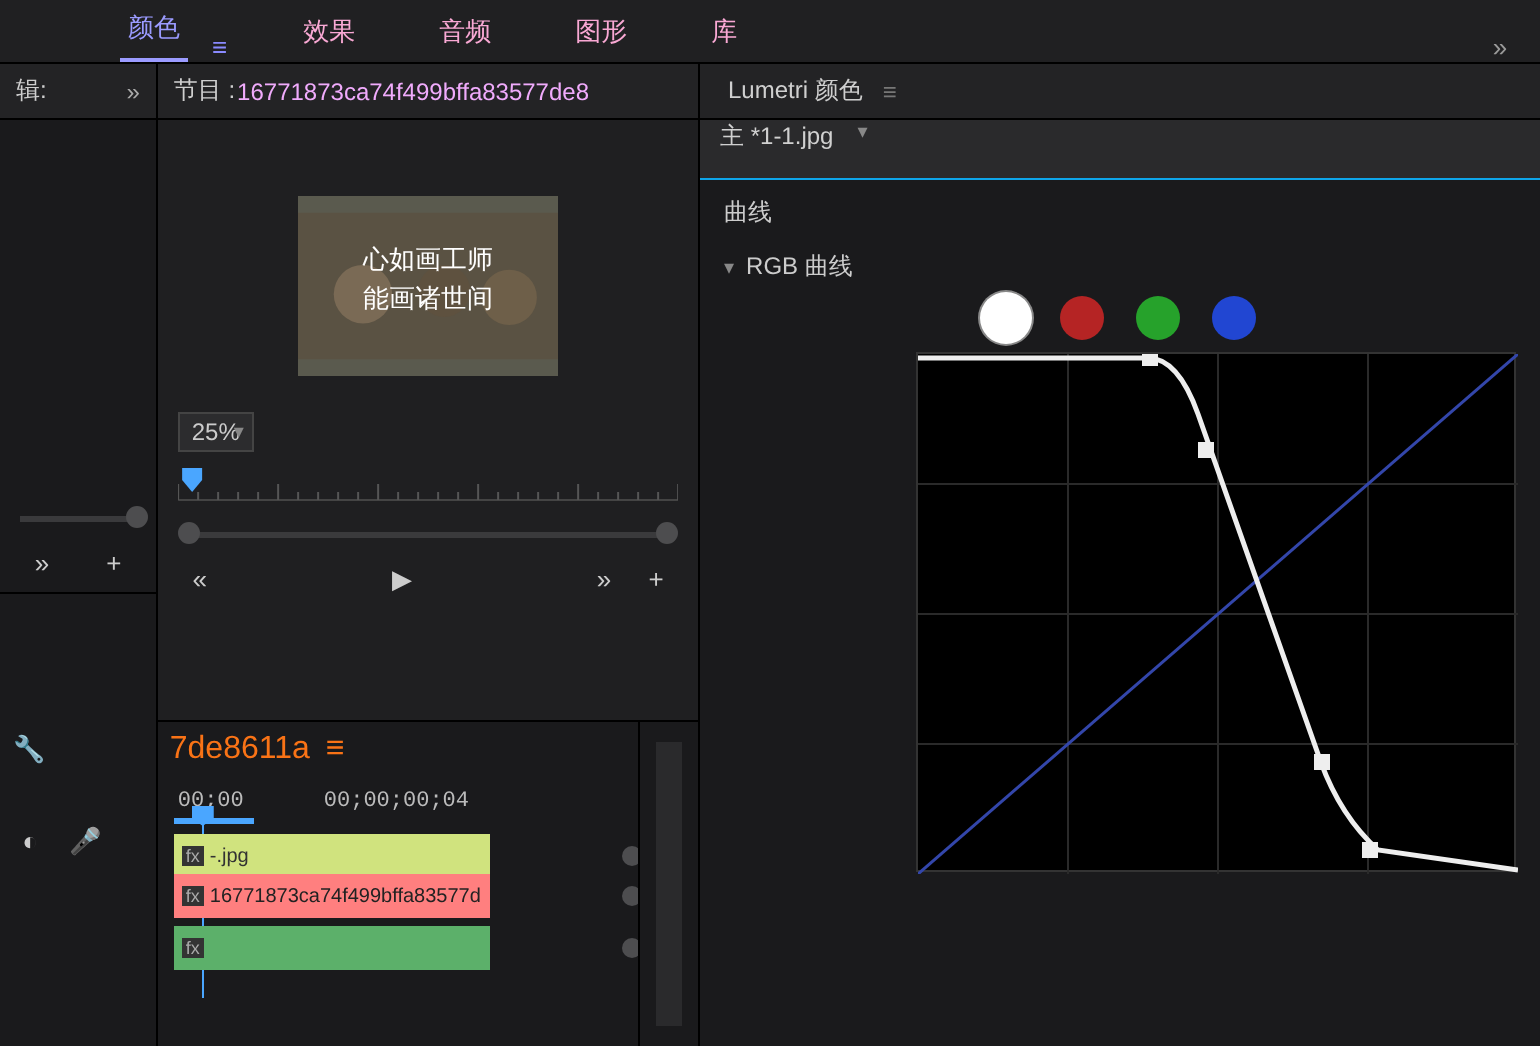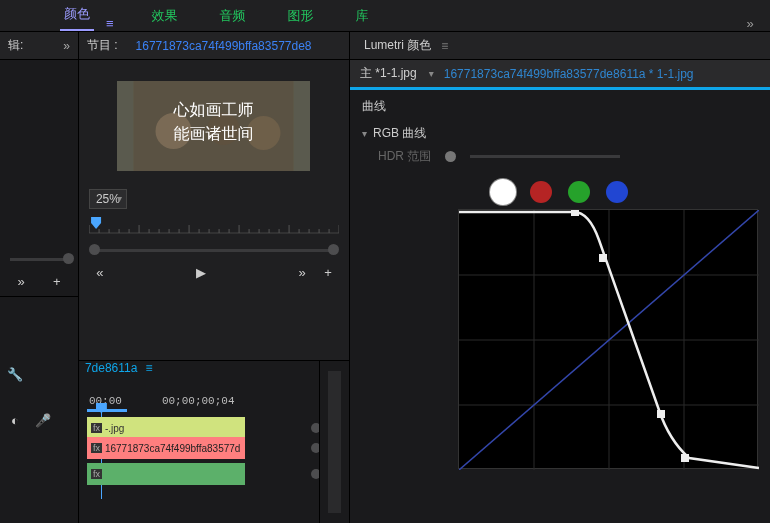--- a/index.html
+++ b/index.html
@@ -1,58 +1,58 @@
 <!DOCTYPE html>
 <html><head>
 <meta charset="utf-8">
 <style>
   html,body{margin:0;padding:0;background:#1a1a1c;font-family:"Microsoft YaHei","Segoe UI",Arial,sans-serif;color:#d0d0d0;font-size:13px;width:770px;height:523px;overflow:hidden}
   *{box-sizing:border-box}
   .top-tabs{height:32px;display:flex;align-items:flex-end;gap:34px;padding-left:60px;border-bottom:1px solid #000;background:#202022}
-  .top-tabs .tab{color:#22c55e;padding:6px 4px;cursor:pointer}
+  .top-tabs .tab{color:#f9a8d4;padding:6px 4px;cursor:pointer}
   .top-tabs .tab.active{color:#9b9bff;border-bottom:2px solid #9b9bff}
   .top-tabs .burger{color:#8a8aff;margin-left:-22px}
   .top-tabs .more{margin-left:auto;width:40px;text-align:center;color:#999}
   .workspace{display:flex;height:calc(100% - 32px)}
   .col-left{width:80px;border-right:1px solid #000;display:flex;flex-direction:column}
   .col-mid{width:275px;border-right:1px solid #000;display:flex;flex-direction:column}
   .col-right{flex:1;display:flex;flex-direction:column}
   .panel-head{height:28px;display:flex;align-items:center;padding:0 8px;border-bottom:1px solid #000;background:#232325;font-size:12px;color:#cfcfcf}
   .panel-head .burger2{margin-left:8px;color:#777}
   .panel-head .arrow{margin-left:auto;color:#aaa}
   .source-body{flex:0 0 300px;display:flex;flex-direction:column;background:#1f1f21}
-  .preview{margin:21px auto 0;width:193px;height:90px;background:#5a5a4e;position:relative;overflow:hidden}
+  .preview{margin:38px auto 0;width:130px;height:90px;background:#5a5a4e;position:relative;overflow:hidden}
   .preview svg{width:100%;height:100%}
   .tc-line{display:flex;align-items:center;gap:10px;padding:6px 10px;margin-top:12px}
   .tc-blue{color:#4aa6ff;font-family:monospace;font-size:18px}
   .zoom{background:#2c2c2e;border:1px solid #444;color:#ccc;font-size:12px;padding:2px 6px 2px 6px;position:relative}
   .zoom .chev{position:absolute;right:4px;top:3px;color:#888;font-size:10px}
   .ruler-row{height:22px;position:relative;margin:2px 10px 0}
   .ruler-row svg{width:100%;height:100%}
   .slider-row{height:14px;margin:4px 10px 0;position:relative}
   .slider-row .bar{height:3px;background:#3a3a3c;position:absolute;top:6px;left:6px;right:6px}
   .slider-row .dot{width:11px;height:11px;border-radius:50%;background:#4d4d4f;position:absolute;top:1px}
   .ctrl-row{display:flex;align-items:center;justify-content:space-between;padding:6px 12px}
   .ico{width:18px;height:18px;display:inline-flex;align-items:center;justify-content:center;color:#ccc}
   .tiny-tc{font-family:monospace;color:#4aa6ff;font-size:14px;padding:4px 8px}
   .left-lower{flex:1;border-top:1px solid #000;padding-top:8px}
-  .tl-head{height:28px;display:flex;align-items:flex-start;padding:0 6px;font-size:12px;color:#0ea5e9}
+  .tl-head{height:28px;display:flex;align-items:center;padding:0 6px;font-size:16px;color:#f97316}
   .tl-body{display:flex;padding:6px 0 0 6px}
   .tl-main{flex:1;position:relative}
   .tl-time{color:#bbb;font-family:Liberation Mono, monospace;font-size:11px;display:flex;gap:40px;margin-left:4px}
   .track{height:22px;margin-top:4px;position:relative}
   .clip{position:absolute;top:0;height:22px;font-size:10px;padding:0 4px;display:flex;align-items:center;overflow:hidden;white-space:nowrap}
   .clip.v{background:#ff7f7f;color:#222}
   .clip.v2{background:#d0e37e;color:#333}
   .clip .fx{background:#333;color:#aaa;font-size:9px;padding:0 2px;margin-right:3px}
   .playhead{position:absolute;top:0;bottom:0;width:1px;background:#4aa6ff}
   .playhead .head{position:absolute;top:-6px;left:-5px;width:11px;height:10px;background:#4aa6ff;clip-path:polygon(0 0,100% 0,100% 60%,50% 100%,0 60%)}
   .odot{width:10px;height:10px;border-radius:50%;background:#4d4d4f;position:absolute}
   .tl-tools{display:flex;gap:14px;padding:8px 6px;color:#aaa}
-  .lumetri-bar{height:30px;background:#2a2a2c;display:flex;align-items:center;padding:0 10px;gap:10px;border-bottom:3px solid #0ea5e9;font-size:12px}
+  .lumetri-bar{height:30px;background:#2a2a2c;display:flex;padding:0 10px;gap:10px;border-bottom:1px solid #0ea5e9;font-size:12px}
   .lumetri-bar .master{color:#d0d0d0}
   .lumetri-bar .chev2{color:#888;font-size:10px;margin-left:2px}
   .lumetri-bar .link{color:#2f86d0}
   .lumetri-body{padding:8px 12px;font-size:12px}
   .lumetri-body .sec-title{color:#ccc;margin-bottom:10px}
   .lumetri-body .sub{display:flex;align-items:center;gap:6px;color:#ccc;margin:6px 0}
   .lumetri-body .twisty{color:#888;font-size:10px}
   .lumetri-body .hdr{display:flex;align-items:center;gap:14px;color:#666;margin:6px 0 16px 16px}
   .hdr .knob{width:11px;height:11px;border-radius:50%;background:#777}
   .hdr .tr{flex:0 0 150px;height:3px;background:#3a3a3c}
@@ -105,21 +105,21 @@
           <span class="ico">◐</span>
           <span class="ico">🎤</span>
         </span>
       </div>
     </div>
   </div>
 
   <div class="col-mid">
     <div class="panel-head">
       <span>节目 :</span>
-      <span style="margin-left:18px;color:#3b82f6">16771873ca74f499bffa83577de8</span>
+      <span style="margin-left:1px;color:#f0abfc">16771873ca74f499bffa83577de8</span>
     </div>
     <div class="source-body">
       <div class="preview">
         <svg viewBox="0 0 160 90">
           <rect width="160" height="90" fill="#6b604d"></rect>
           <rect x="0" y="0" width="160" height="90" fill="#4f4a3e" opacity="0.6"></rect>
           <circle cx="40" cy="50" r="18" fill="#7a6a55"></circle>
           <circle cx="90" cy="48" r="16" fill="#5e513f"></circle>
           <circle cx="130" cy="52" r="17" fill="#6e5f49"></circle>
           <text x="80" y="34" fill="#fff" font-size="16" text-anchor="middle" font-family="cursive">心如画工师</text>
@@ -230,32 +230,26 @@
   <div class="col-right">
     <div class="panel-head" style="padding-left:14px">
       <span>Lumetri 颜色</span>
       <span class="burger2" style="margin-left:10px">≡</span>
     </div>
     <div class="lumetri-bar">
       <span class="master">
         <span>主</span>&nbsp;<span>*1-1.jpg</span>
       </span>
       <span class="chev2">▾</span>
-      <span class="link">16771873ca74f499bffa83577de8611a * 1-1.jpg</span>
     </div>
     <div class="lumetri-body">
       <div class="sec-title">曲线</div>
       <div class="sub">
         <span class="twisty">▾</span>
         <span>RGB 曲线</span>
-      </div>
-      <div class="hdr">
-        <span>HDR 范围</span>
-        <div class="knob"></div>
-        <div class="tr"></div>
       </div>
       <div class="chan-row">
         <div class="cc white"></div>
         <div class="cc r"></div>
         <div class="cc g"></div>
         <div class="cc b"></div>
       </div>
       <div class="curve-box">
         <svg viewBox="0 0 300 260" width="300" height="260">
           <g stroke="#2a2a2a">

